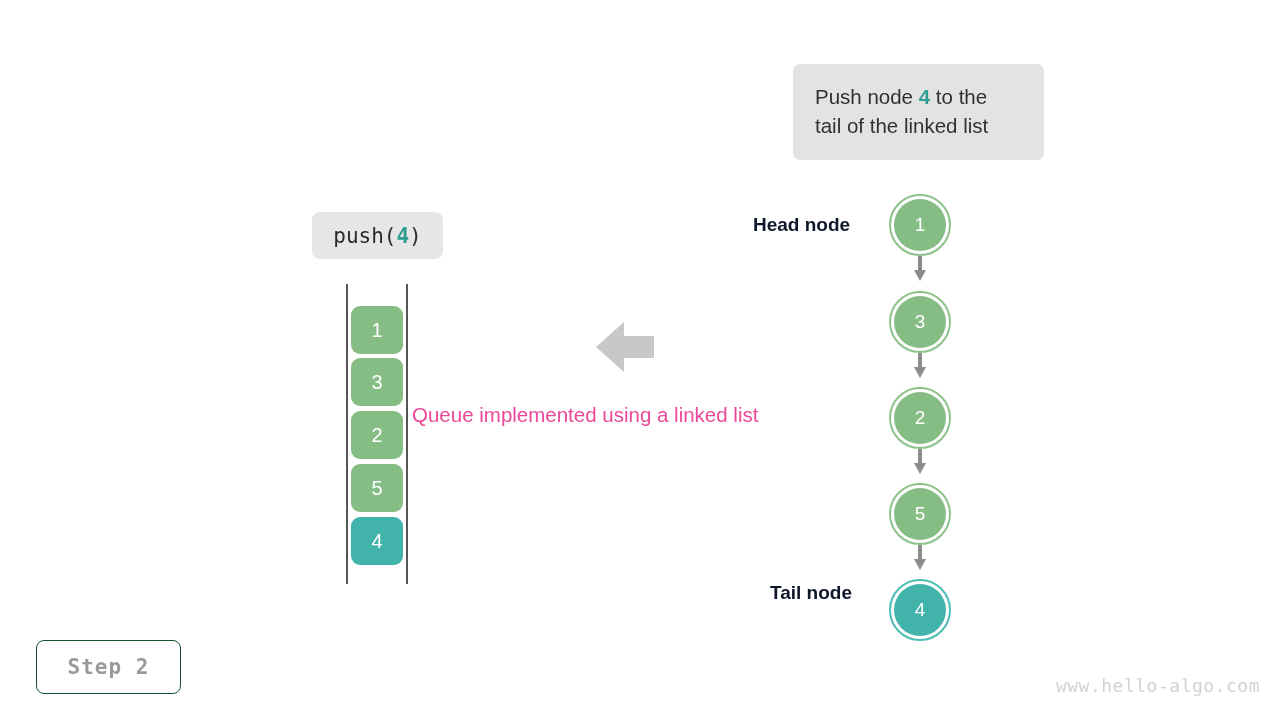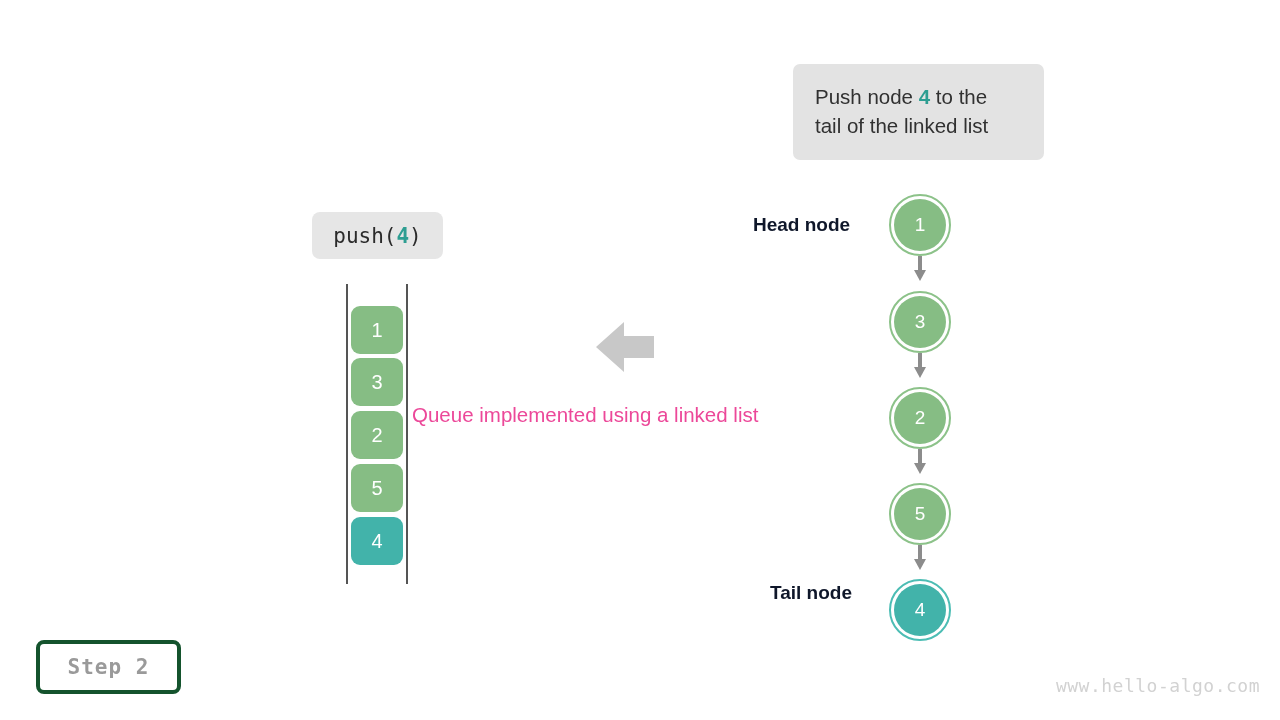--- a/index.html
+++ b/index.html
@@ -175,21 +175,21 @@
   #head-label { left: 753px; top: 214px; }
   #tail-label { left: 770px; top: 582px; }
 
   
   #step-badge {
     position: absolute;
     left: 36px;
     top: 640px;
     width: 145px;
     height: 54px;
-    border: 4px solid #14532d;
+    border: 1px solid #14532d;
     border-radius: 8px;
     box-sizing: border-box;
     display: flex;
     align-items: center;
     justify-content: center;
     font-family: "DejaVu Sans Mono", monospace;
     font-weight: bold;
     font-size: 21px;
     color: #9a9a9a;
     letter-spacing: 1px;

